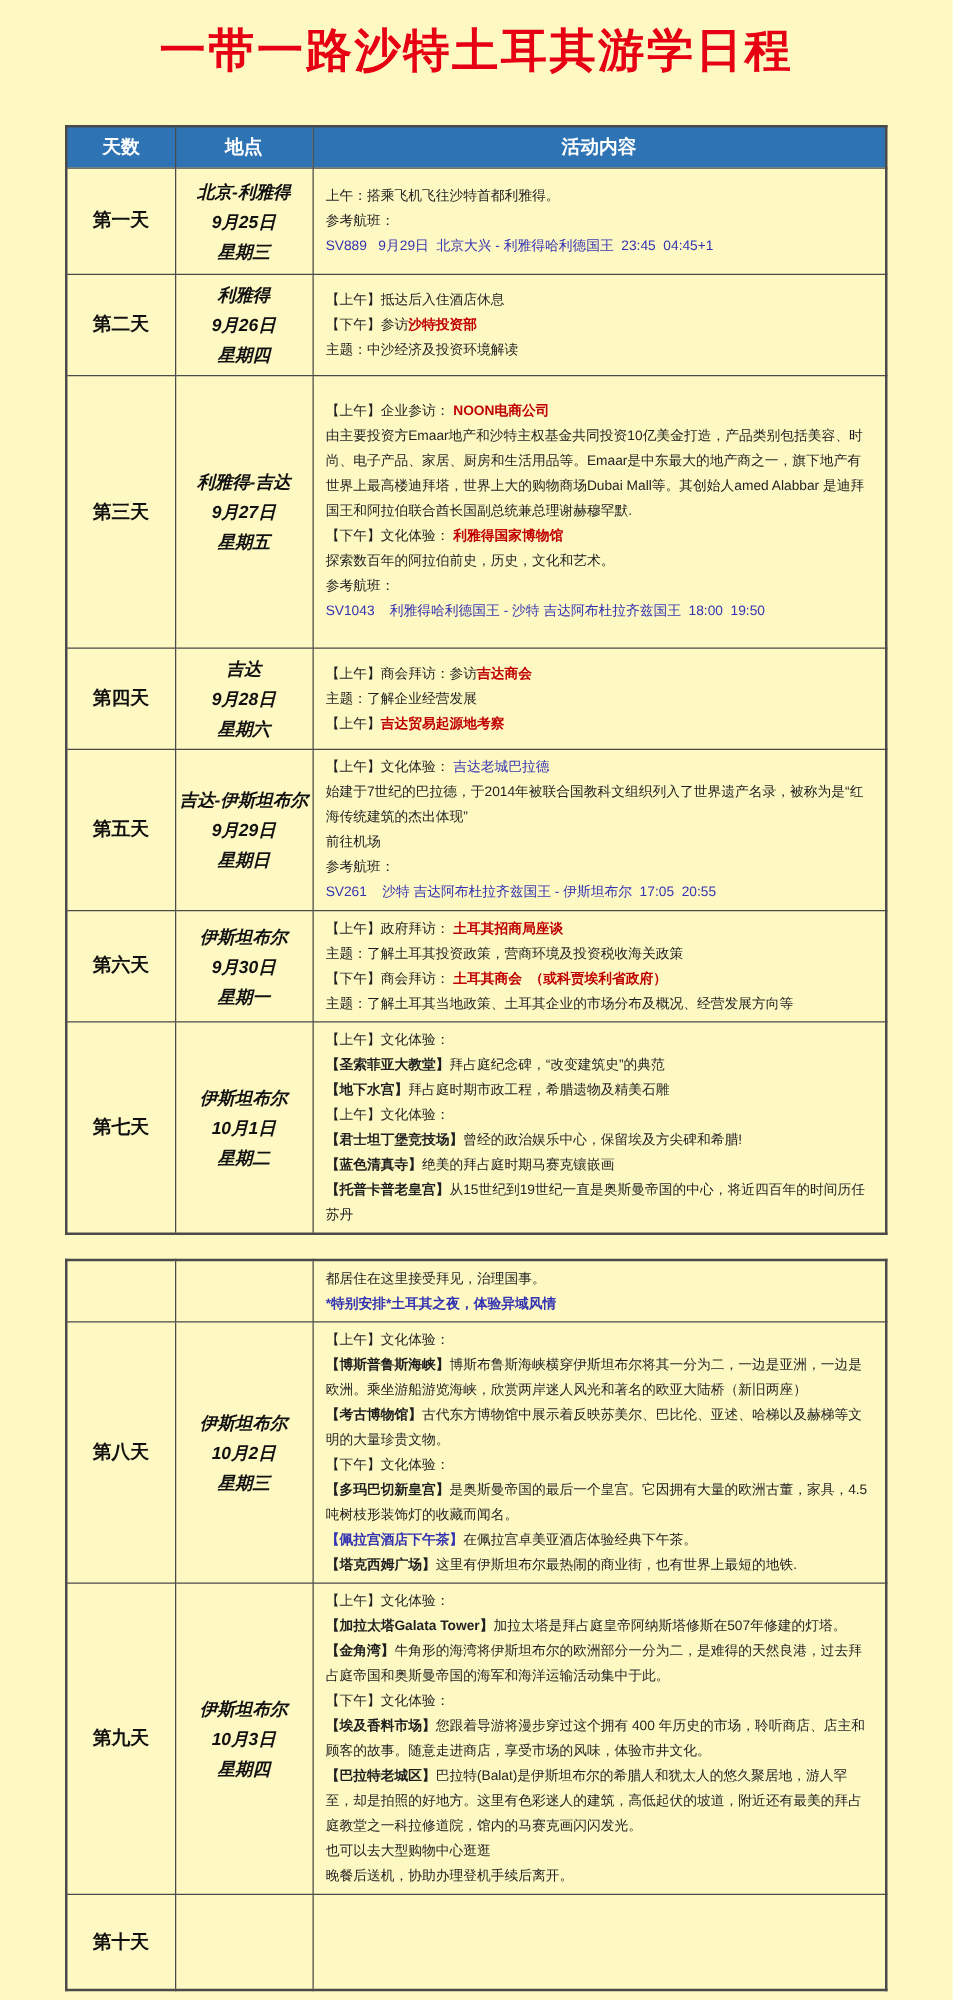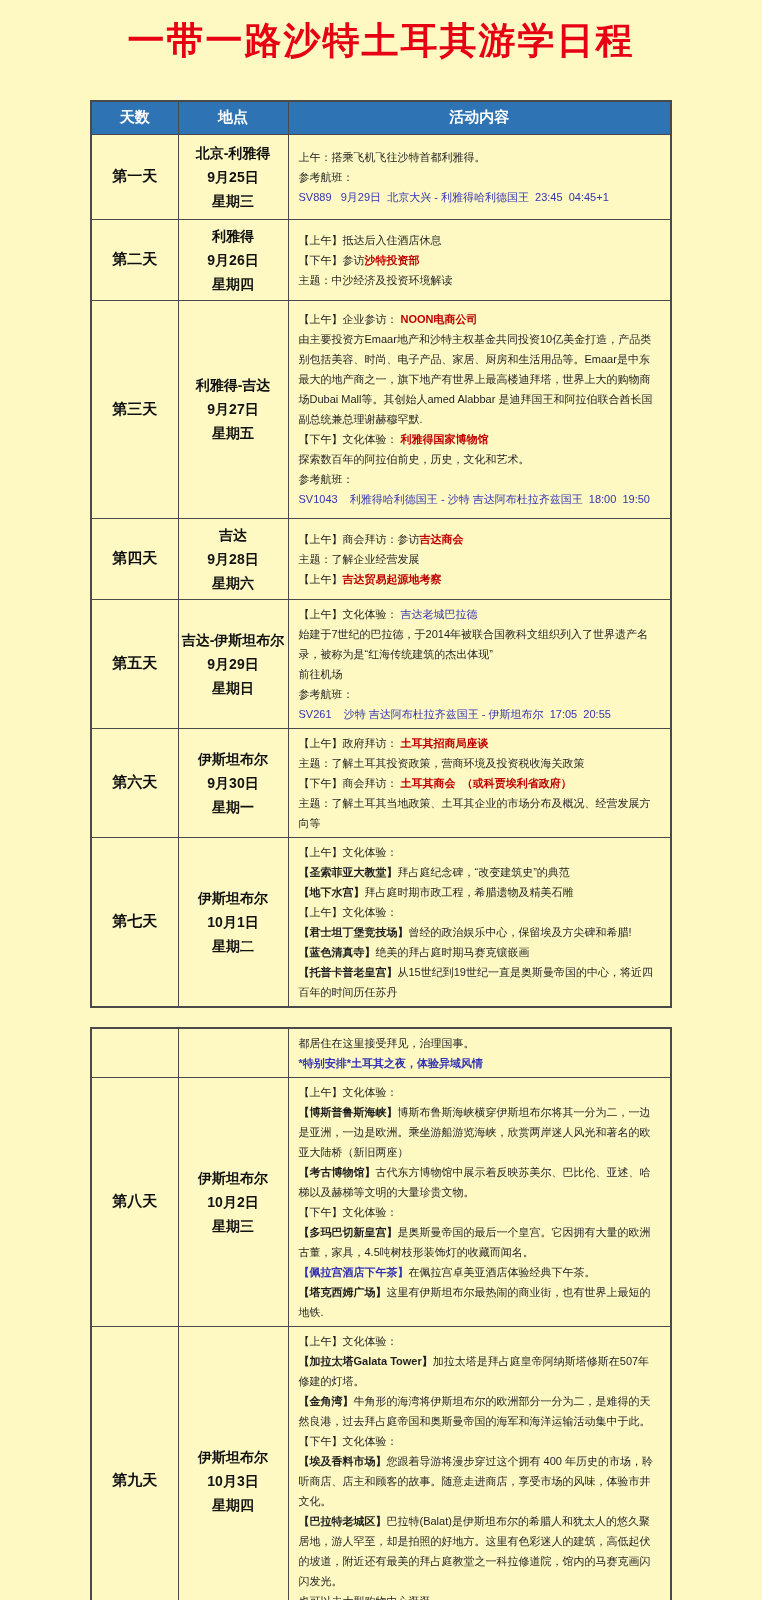--- a/index.html
+++ b/index.html
@@ -9,26 +9,26 @@
     --blue:#3434b2;
     --border:#4a4a4a;
     --ink:#1f1f1f;
   }
   *{box-sizing:border-box;}
   body{margin:0;background:#ffffff;font-family:"Liberation Sans","DejaVu Sans",sans-serif;color:var(--ink);}
   .page{width:762px;height:1600px;background:#fef9c3;overflow:hidden;}
   .title{margin:0;padding-top:16px;text-align:center;font-size:37px;font-weight:bold;color:var(--title-red);letter-spacing:2px;}
   .subtitle{margin:9px 0 0;text-align:center;font-size:25px;font-weight:bold;color:var(--title-red);}
   .tables{margin-top:34px;}
-  table.itin{border-collapse:collapse;table-layout:fixed;width:582px;margin:0 auto;border:2px solid var(--border);}
+  table.itin{border-collapse:collapse;table-layout:fixed;width:658px;margin:0 auto;border:2px solid var(--border);}
   table.itin + table.itin{margin-top:19px;}
   .itin th{background:var(--header-blue);color:#ffffff;font-size:15px;font-weight:bold;height:33px;border:1px solid var(--border);padding:0;}
   .itin td{border:1px solid var(--border);vertical-align:middle;}
   td.day{text-align:center;font-weight:bold;font-size:15px;color:#111;}
-  td.loc{text-align:center;font-weight:bold;font-size:14px;line-height:24px;padding:4px 2px;color:#111;}
+  td.loc{text-align:center;font-weight:bold;font-size:14px;line-height:24px;padding:4px 2px;color:#111;font-style:italic;}
   td.content{padding:4px 10px;font-size:11px;line-height:20px;}
   .line{white-space:pre-wrap;}
   .seg{white-space:pre-wrap;}
   .c-red{color:var(--red);}
   .c-blue{color:var(--blue);}
   .f-b{font-weight:bold;}
 </style>
 </head>
 <body>
 

